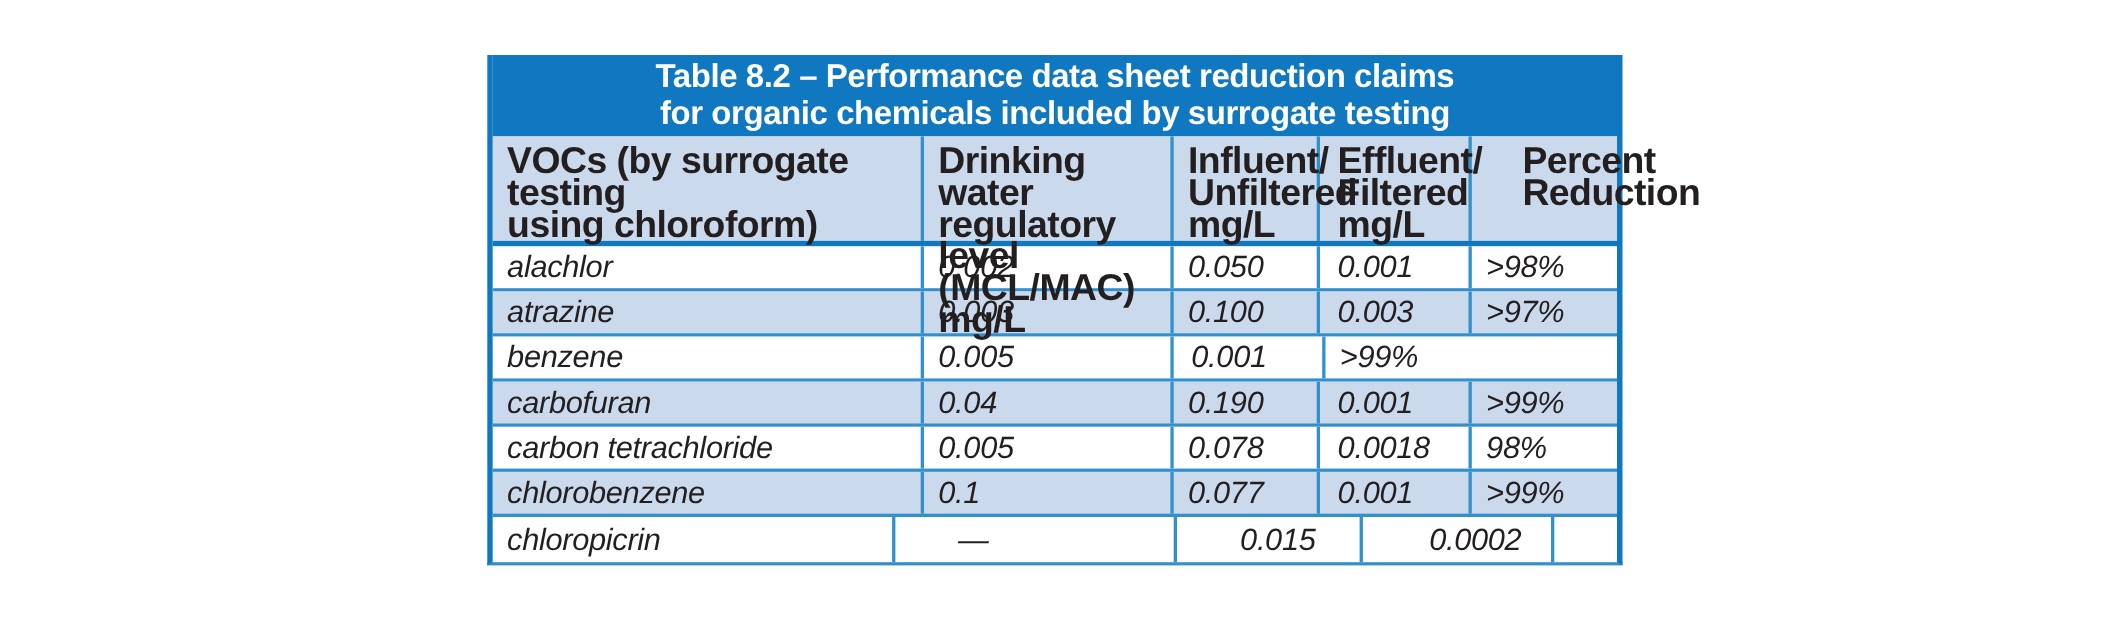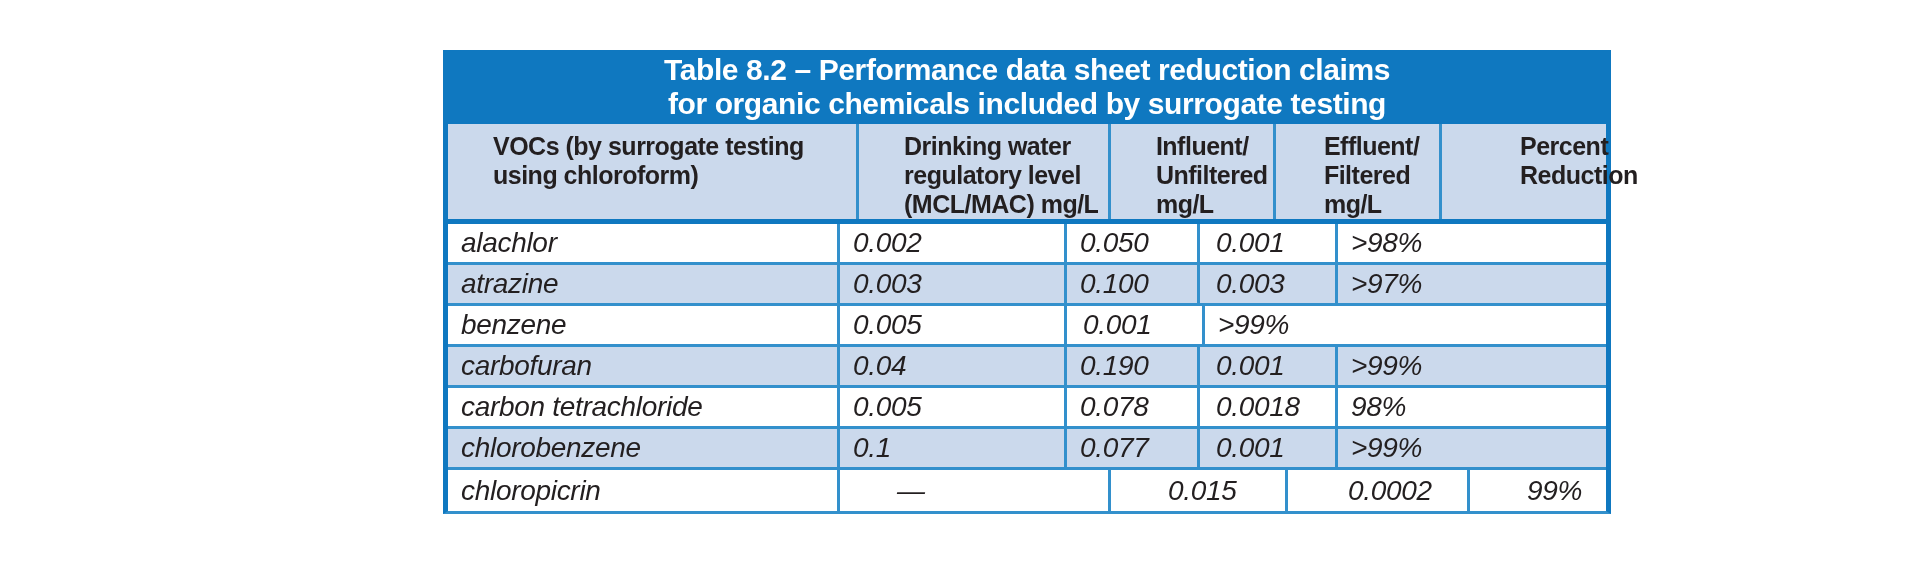--- a/index.html
+++ b/index.html
@@ -17,21 +17,21 @@
     background: var(--page-bg);
     overflow: hidden;
     font-family: "Liberation Sans", sans-serif;
     color: var(--text-dark);
   }
   .canvas { position: relative; width: 1920px; height: 576px; background: var(--page-bg); }
 
   .data-table {
     position: absolute;
     left: 443px; top: 50px;
-    width: 1168px;
+    width: 1032px;
     border-left: 5px solid var(--accent-blue);
     border-right: 5px solid var(--accent-blue);
     border-bottom: 3px solid var(--grid-blue);
     background: var(--row-white);
   }
 
   .title-bar {
     height: 74px;
     background: var(--accent-blue);
     color: var(--title-white);
@@ -44,27 +44,26 @@
   }
 
   .hdr-row {
     display: flex;
     height: 100px;
     background: var(--light-blue);
     border-bottom: 5px solid var(--accent-blue);
   }
   .hdr-cell {
     font-weight: bold;
-    font-size: 25px;
+    font-size: 34px;
     line-height: 29px;
     letter-spacing: -0.5px;
     white-space: pre-line;
     padding: 8px 8px 0 13px;
     border-right: 3px solid var(--grid-blue);
-    margin-left: 32px;
   }
   .hdr-cell:last-child { border-right: none; padding-left: 46px; }
 
   .body-row {
     display: flex;
     height: 41px;
     border-bottom: 3px solid var(--grid-blue);
     align-items: center;
   }
   .body-row:last-child { border-bottom: none; gap: 44px; }

